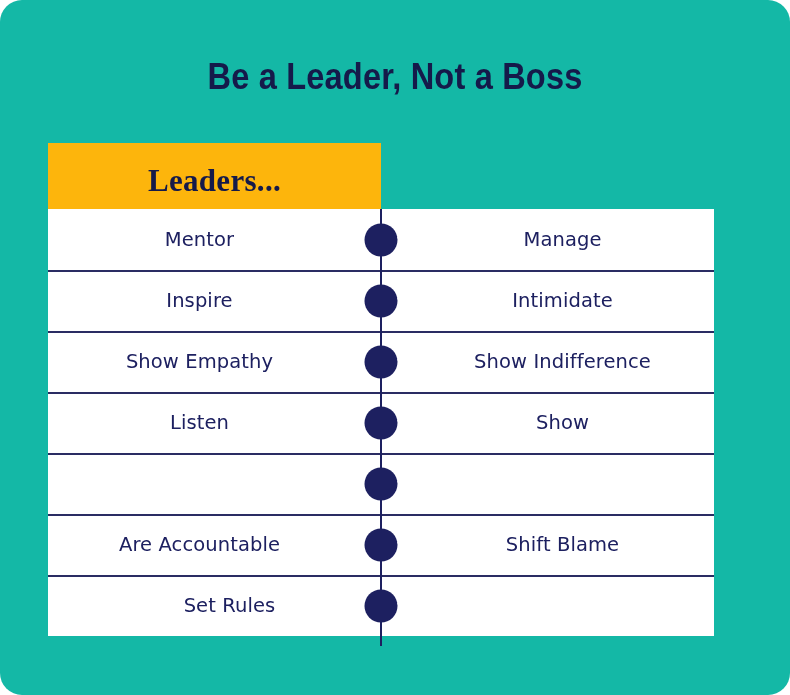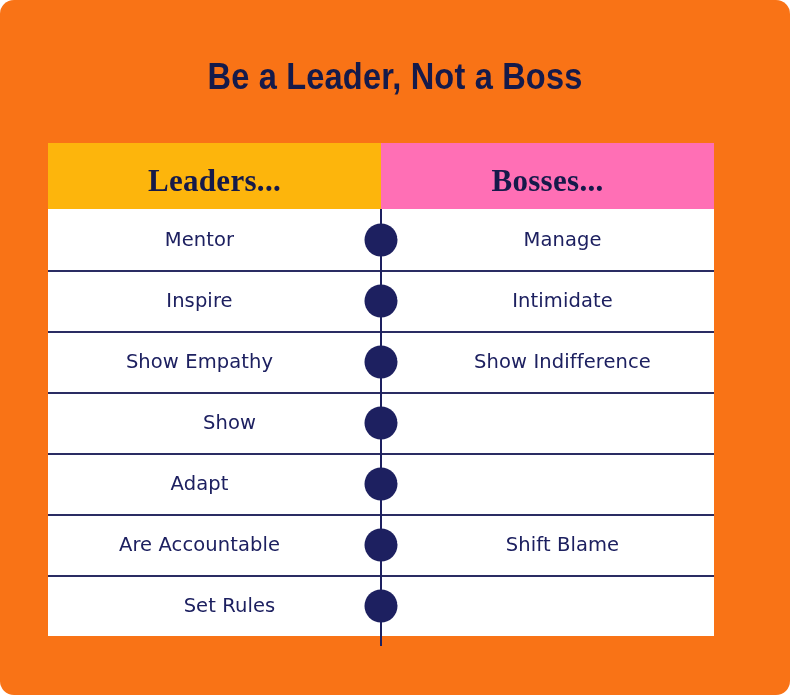--- a/index.html
+++ b/index.html
@@ -11,22 +11,22 @@
     height: 695px;
     background: #ffffff;
     font-family: "Liberation Sans", sans-serif;
     overflow: hidden;
   }
 
   #page {
     position: relative;
     width: 790px;
     height: 695px;
-    background: #f97316;
-    border-radius: 14px;
+    background: #14b8a6;
+    border-radius: 22px;
     overflow: hidden;
     box-sizing: border-box;
   }
 
   
   #title {
     position: absolute;
     top: 56px;
     left: 0;
     width: 790px;
@@ -165,23 +165,20 @@
 <div id="page">
 
   <div id="title">Be a Leader, Not a Boss</div>
 
   <div id="table">
 
     <div id="header-row">
       <div class="header-cell" id="header-leaders">
         <span class="header-label">Leaders...</span>
       </div>
-      <div class="header-cell" id="header-bosses">
-        <span class="header-label">Bosses...</span>
-      </div>
       <div id="header-underline"></div>
     </div>
 
     <div id="body-rows">
 
       <div class="row">
         <div class="cell cell-left">
           <span class="cell-label">Mentor</span>
         </div>
         <div class="cell cell-right">
@@ -210,32 +207,32 @@
         </div>
         <div class="cell cell-right">
           <span class="cell-label">Show Indifference</span>
         </div>
         <div class="vs-badge">
           <span class="vs-badge-text">vs</span>
         </div>
       </div>
 
       <div class="row">
+        <div class="cell cell-left">
+          <span class="cell-label">Listen</span>
+        </div>
         <div class="cell cell-right">
           <span class="cell-label">Show</span>
         </div>
         <div class="vs-badge">
           <span class="vs-badge-text">vs</span>
         </div>
       </div>
 
       <div class="row">
-        <div class="cell cell-left">
-          <span class="cell-label">Adapt</span>
-        </div>
         <div class="vs-badge">
           <span class="vs-badge-text">vs</span>
         </div>
       </div>
 
       <div class="row">
         <div class="cell cell-left">
           <span class="cell-label">Are Accountable</span>
         </div>
         <div class="cell cell-right">

